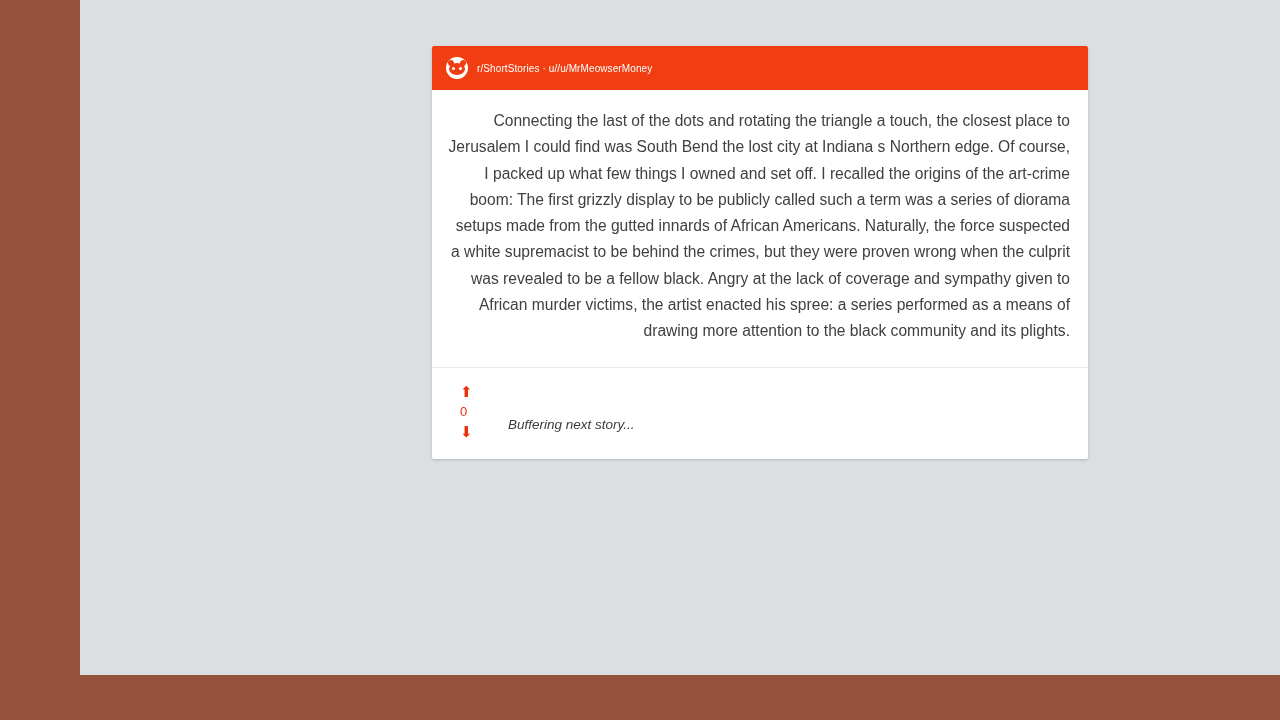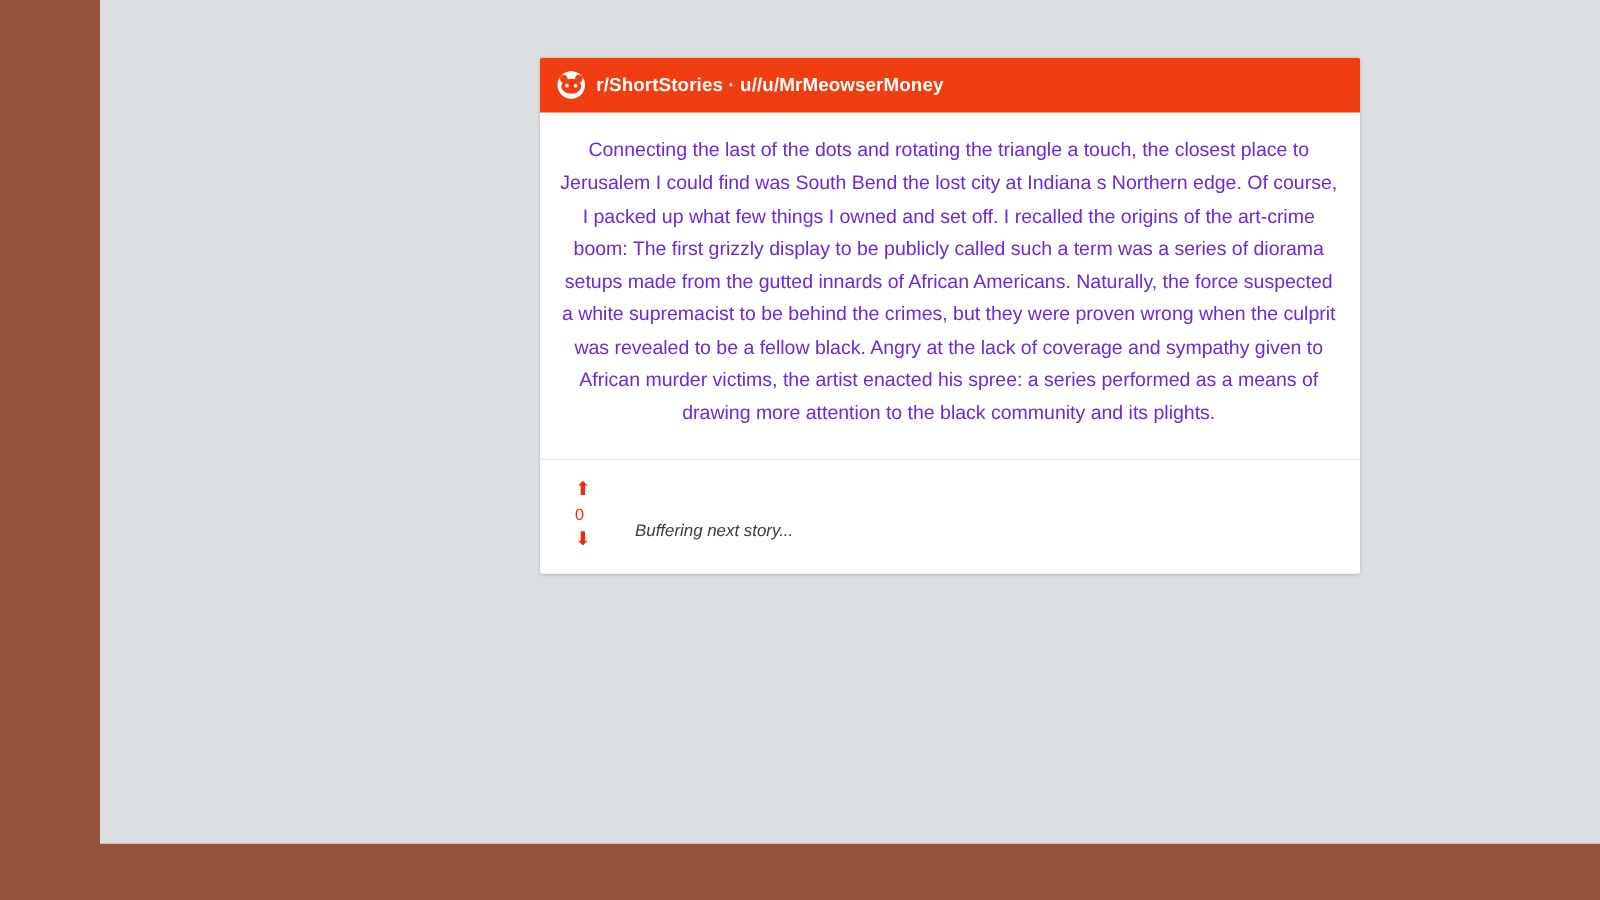--- a/index.html
+++ b/index.html
@@ -82,35 +82,35 @@
     position: absolute;
     top: 10px;
     width: 3px;
     height: 3px;
     border-radius: 50%;
     background: #ffffff;
   }
   .reddit-logo .eye-l { left: 6px; }
   .reddit-logo .eye-r { right: 6px; }
   .header-title {
-    font-size: 15px;
-    font-weight: bold;
+    font-size: 10px;
+    font-weight: normal;
     letter-spacing: 0.1px;
     white-space: nowrap;
   }
   .card-body {
     padding: 18px 18px 22px 16px;
     border-bottom: 1px solid #e9e9e9;
   }
   .story-text {
     font-size: 15.6px;
     line-height: 26.3px;
-    color: #6d28d9;
+    color: #404040;
     margin: 0;
-    text-align: center;
+    text-align: right;
   }
   .card-footer {
     display: flex;
     align-items: center;
     padding: 14px 16px 18px 16px;
     min-height: 60px;
     box-sizing: border-box;
   }
   .vote-col {
     width: 56px;

